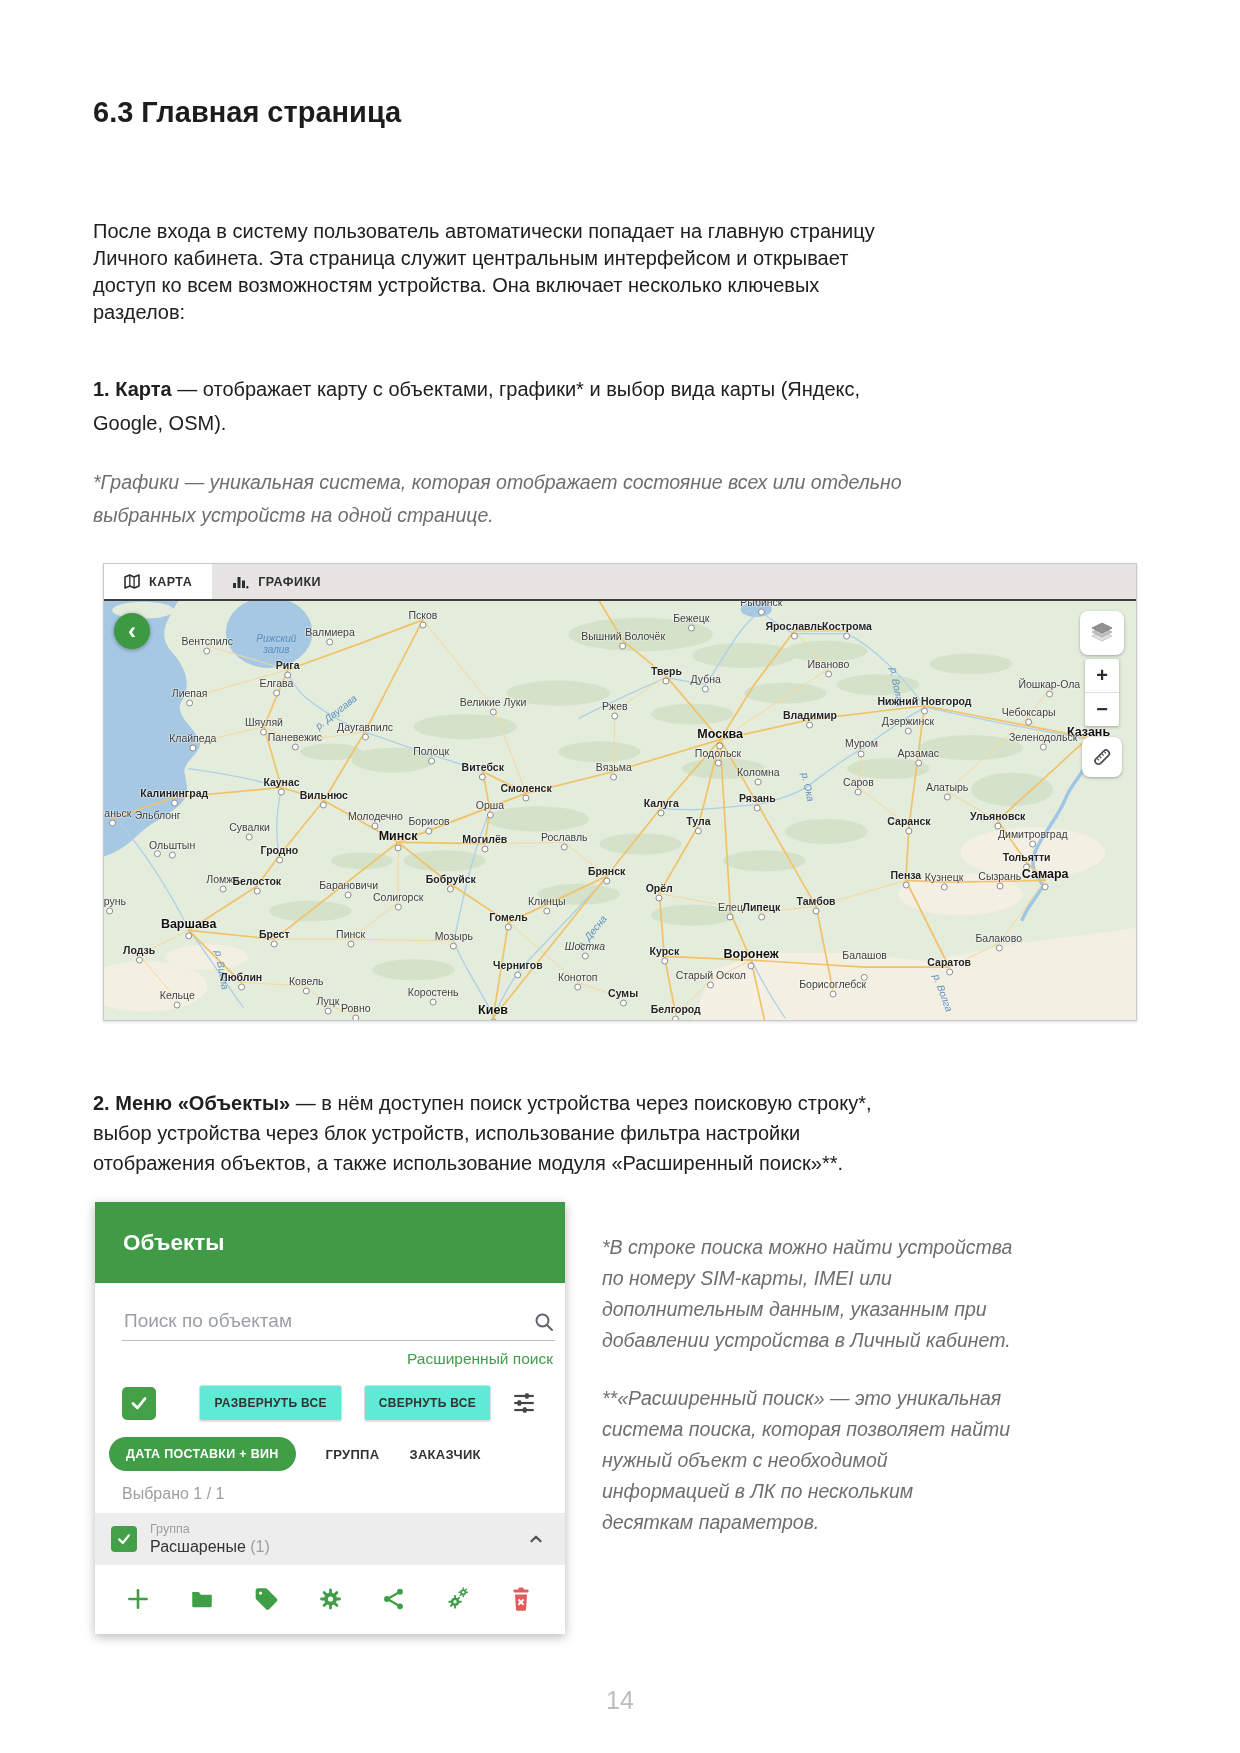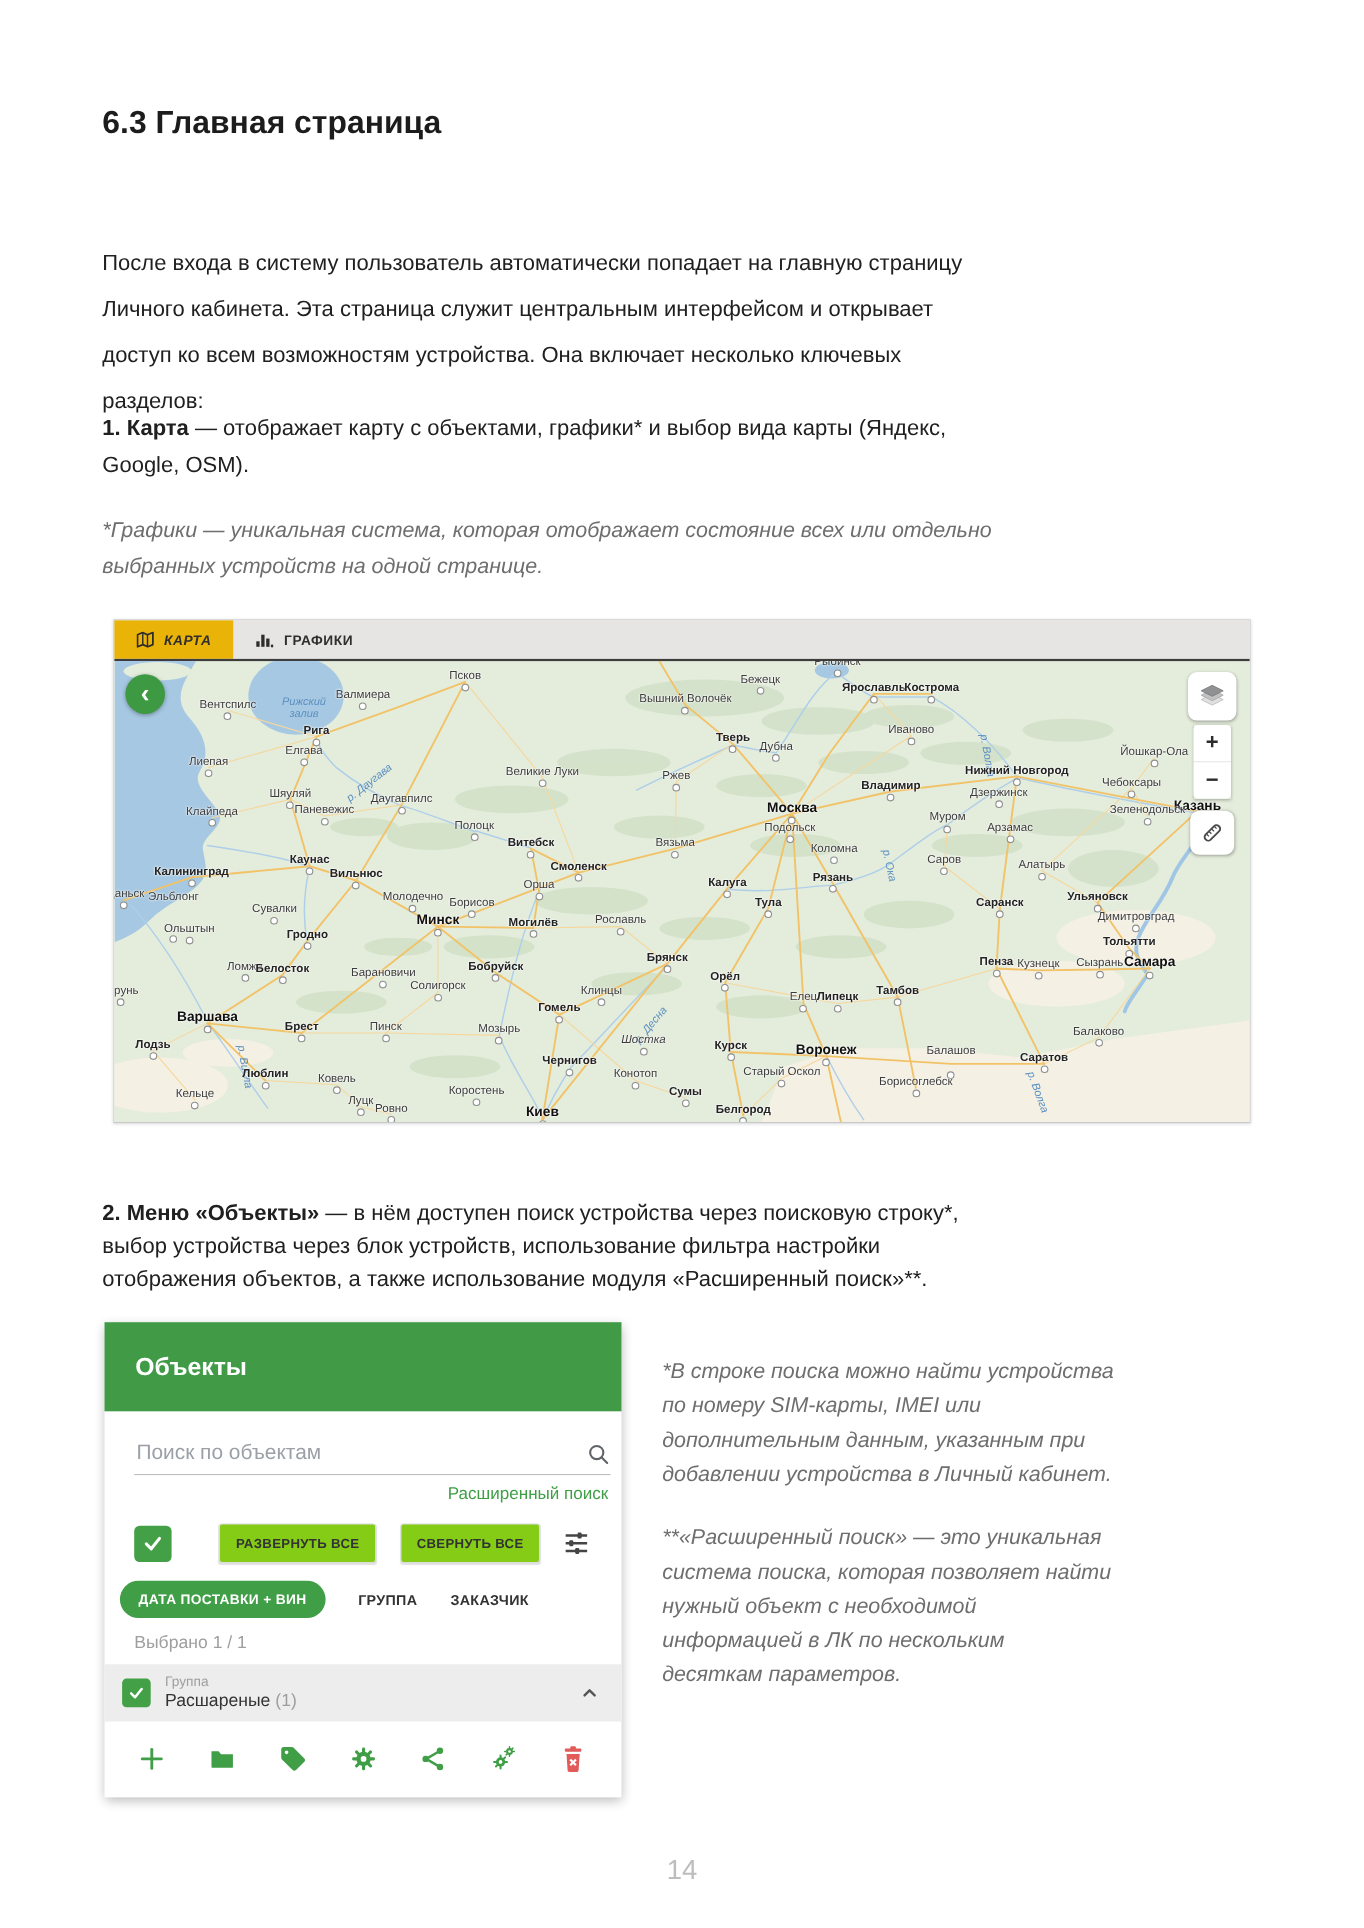--- a/index.html
+++ b/index.html
@@ -1,31 +1,31 @@
 <!DOCTYPE html>
 <html><head>
 <meta charset="utf-8">
 <style>
   html,body{margin:0;padding:0;background:#ffffff;}
   .page{position:relative;width:1240px;height:1753px;background:#fff;
         font-family:"Liberation Sans",sans-serif;color:#212121;overflow:hidden;}
   .h1{position:absolute;left:93px;top:96px;font-size:29px;font-weight:700;color:#1c1c1c;}
-  .para{position:absolute;left:93px;width:1010px;font-size:20px;line-height:42px;
+  .para{position:absolute;left:93px;width:1010px;font-size:20px;line-height:27px;
         white-space:pre-line;color:#202020;}
   .para .b{font-weight:700;}
   .note{position:absolute;left:93px;width:1000px;font-size:19.5px;line-height:33px;
         font-style:italic;color:#6e6e6e;white-space:pre-line;}
 
   
   .map-widget{position:absolute;left:103px;top:563px;width:1032px;border:1px solid #c9c9c9;
               box-shadow:0 1px 3px rgba(0,0,0,.15);}
   .tabbar{display:flex;height:35px;background:#e7e5e4;align-items:stretch;}
   .tab{display:flex;align-items:center;gap:9px;padding:0 20px;font-size:12.5px;font-weight:700;
        letter-spacing:.5px;color:#2f2f2f;cursor:pointer;}
-  .tab.active{background:#eab308;font-style:italic;}
+  .tab.active{background:#ffffff;}
   .map{position:relative;height:419px;background:#e4ecdc;overflow:hidden;border-top:2px solid #3d3d3d;}
   .map svg.geo{position:absolute;inset:0;width:100%;height:100%;}
   .city{position:absolute;transform:translate(-50%,-55%);display:flex;flex-direction:column;
         align-items:center;pointer-events:none;z-index:3;}
   .city .cl{font-size:10.5px;color:#3c3c3c;line-height:1.05;white-space:pre;text-shadow:0 0 2px #fff,0 0 2px #fff;}
   .city.b .cl{font-weight:700;color:#232323;}
   .city.big .cl{font-weight:700;font-size:12.5px;color:#101010;}
   .city .cd{width:5px;height:5px;background:#fff;border:1px solid #8e8e8e;border-radius:50%;margin-top:1px;}
   .water-label{position:absolute;font-size:10px;font-style:italic;color:#5b8fc0;white-space:pre;
         z-index:2;pointer-events:none;text-align:center;line-height:1.1;}
@@ -49,21 +49,21 @@
   .panel-title{color:#fff;font-size:22.5px;font-weight:700;}
   .search-row{display:flex;align-items:flex-end;margin:26px 10px 0 27px;
               border-bottom:1px solid #bdbdbd;padding-bottom:7px;}
   .search-input{flex:1;border:none;outline:none;font-size:19px;color:#333;background:transparent;
               font-family:"Liberation Sans",sans-serif;}
   .search-input::placeholder{color:#9aa0a6;}
   .adv-link{display:block;text-align:right;margin:9px 12px 0 0;color:#3f9e46;font-size:15.5px;cursor:pointer;}
   .controls-row{display:flex;align-items:center;margin:17px 28px 0 27px;}
   .chk{width:34px;height:33px;background:#43a047;border-radius:5px;display:flex;align-items:center;
        justify-content:center;cursor:pointer;flex:0 0 auto;}
-  .btn{background:#84cc16;border:1px solid #dcdcdc;border-radius:3px;box-shadow:0 1px 1px rgba(0,0,0,.12);
+  .btn{background:#5eead4;border:1px solid #dcdcdc;border-radius:3px;box-shadow:0 1px 1px rgba(0,0,0,.12);
        font-size:12px;font-weight:700;color:#333;letter-spacing:.3px;padding:10px 14px;cursor:pointer;
        font-family:"Liberation Sans",sans-serif;}
   .btn + .btn{margin-left:22px;}
   .controls-row .spacer{flex:1;}
   .tune{margin-left:20px;cursor:pointer;display:flex;}
   .chips-row{display:flex;align-items:center;margin:16px 0 0 14px;}
   .chip-active{background:#3f9e46;color:#fff;font-size:12.5px;font-weight:700;letter-spacing:.3px;
        border-radius:17px;padding:10px 17px;cursor:pointer;}
   .chip{font-size:13px;font-weight:700;color:#333;letter-spacing:.3px;margin-left:30px;cursor:pointer;}
   .selected-line{margin:14px 0 0 27px;color:#9e9e9e;font-size:16px;}

